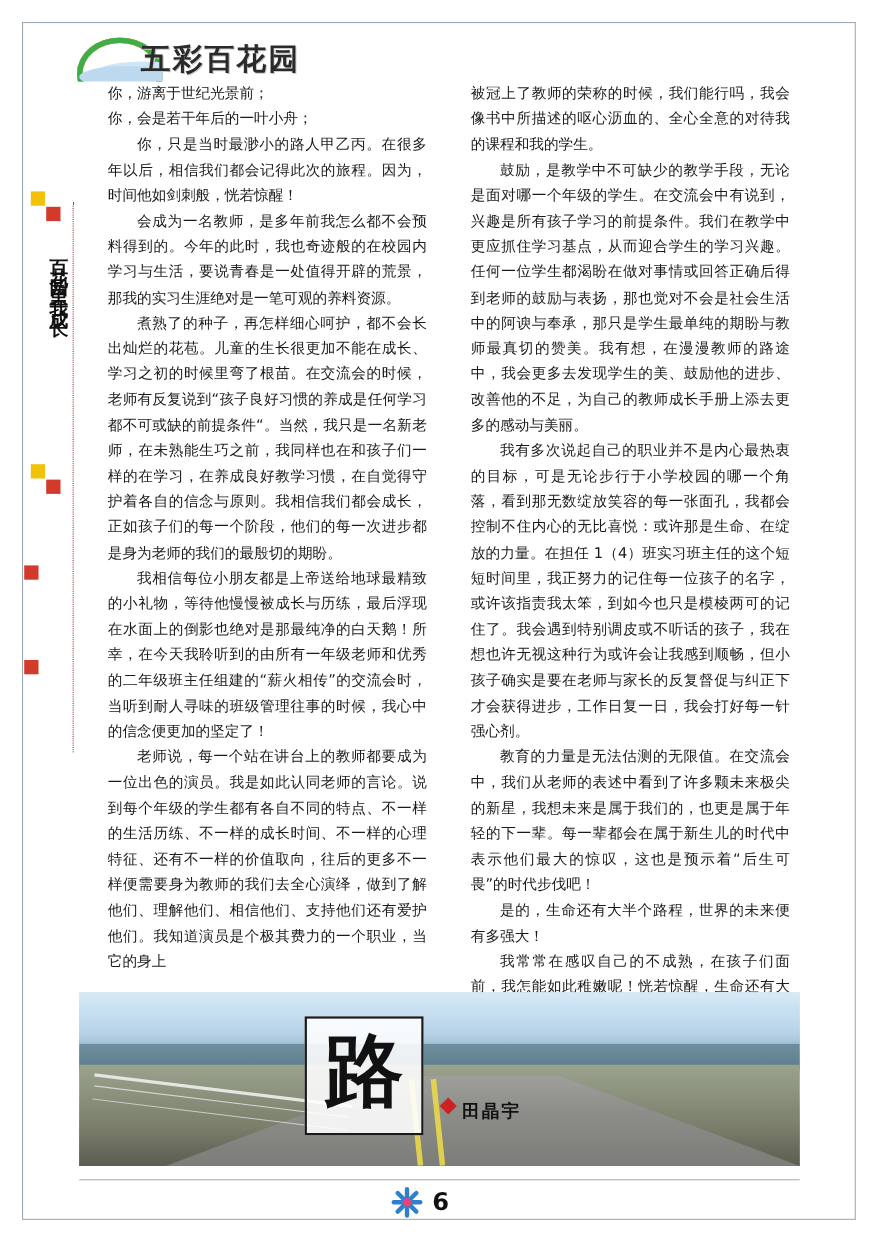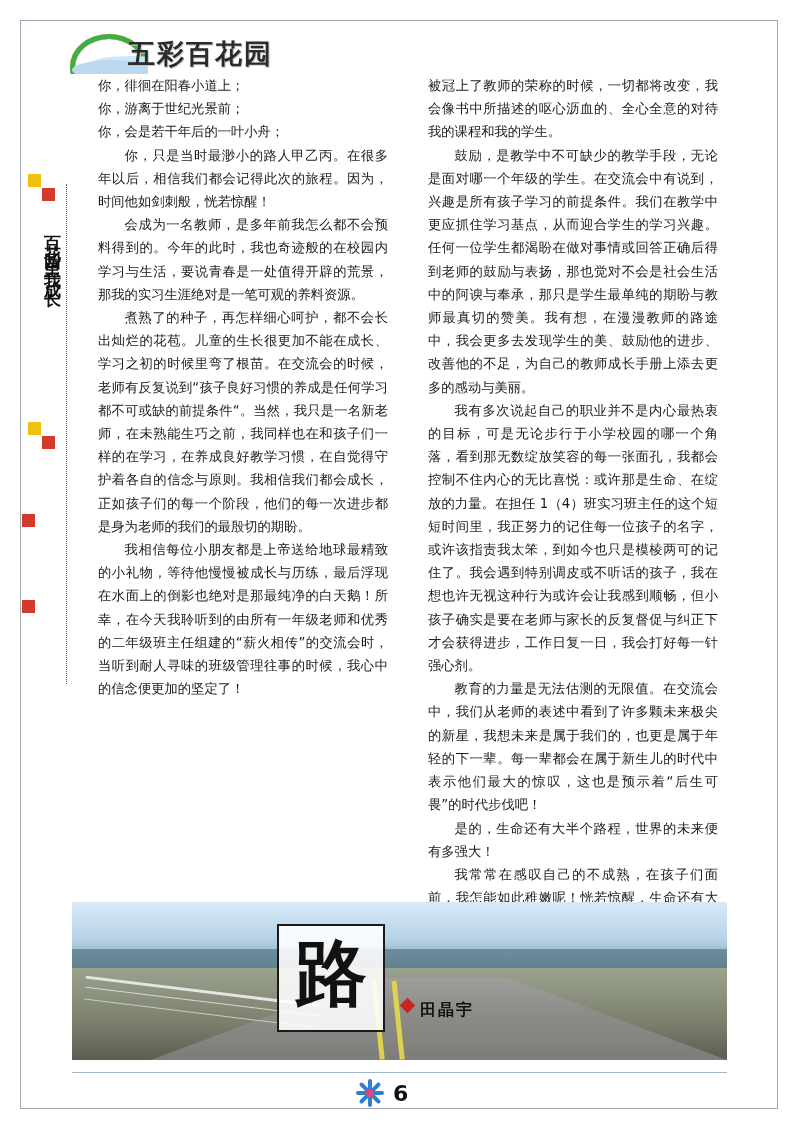--- a/index.html
+++ b/index.html
@@ -294,31 +294,31 @@
     <div class="sq r" style="left:14px; top:28px;"></div>
     <div class="sq y" style="left:0px; top:262px;"></div>
     <div class="sq r" style="left:14px; top:276px;"></div>
     <div class="sq r" style="left:-6px; top:354px;"></div>
     <div class="sq r" style="left:-6px; top:440px;"></div>
     <div class="dotline"></div>
     <div class="vtitle">百花园里我成长</div>
   </div>
 
   <div class="col left">
-    <p class="noindent">你，徘徊在阳春小道上；</p>
     <p class="noindent">你，游离于世纪光景前；</p>
     <p class="noindent">你，会是若干年后的一叶小舟；</p>
     <p>你，只是当时最渺小的路人甲乙丙。在很多年以后，相信我们都会记得此次的旅程。因为，时间他如剑刺般，恍若惊醒！</p>
     <p>会成为一名教师，是多年前我怎么都不会预料得到的。今年的此时，我也奇迹般的在校园内学习与生活，要说青春是一处值得开辟的荒景，那我的实习生涯绝对是一笔可观的养料资源。</p>
     <p>煮熟了的种子，再怎样细心呵护，都不会长出灿烂的花苞。儿童的生长很更加不能在成长、学习之初的时候里弯了根苗。在交流会的时候，老师有反复说到“孩子良好习惯的养成是任何学习都不可或缺的前提条件“。当然，我只是一名新老师，在未熟能生巧之前，我同样也在和孩子们一样的在学习，在养成良好教学习惯，在自觉得守护着各自的信念与原则。我相信我们都会成长，正如孩子们的每一个阶段，他们的每一次进步都是身为老师的我们的最殷切的期盼。</p>
     <p>我相信每位小朋友都是上帝送给地球最精致的小礼物，等待他慢慢被成长与历练，最后浮现在水面上的倒影也绝对是那最纯净的白天鹅！所幸，在今天我聆听到的由所有一年级老师和优秀的二年级班主任组建的“薪火相传”的交流会时，当听到耐人寻味的班级管理往事的时候，我心中的信念便更加的坚定了！</p>
+    <p>老师说，每一个站在讲台上的教师都要成为一位出色的演员。我是如此认同老师的言论。说到每个年级的学生都有各自不同的特点、不一样的生活历练、不一样的成长时间、不一样的心理特征、还有不一样的价值取向，往后的更多不一样便需要身为教师的我们去全心演绎，做到了解他们、理解他们、相信他们、支持他们还有爱护他们。我知道演员是个极其费力的一个职业，当它的身上</p>
   </div>
 
   <div class="col right">
-    <p class="noindent">被冠上了教师的荣称的时候，一切都将改变，我会像书中所描述的呕心沥血的、全心全意的对待我的课程和我的学生。</p>
+    <p class="noindent">被冠上了教师的荣称的时候，我们能行吗，我会像书中所描述的呕心沥血的、全心全意的对待我的课程和我的学生。</p>
     <p>鼓励，是教学中不可缺少的教学手段，无论是面对哪一个年级的学生。在交流会中有说到，兴趣是所有孩子学习的前提条件。我们在教学中更应抓住学习基点，从而迎合学生的学习兴趣。任何一位学生都渴盼在做对事情或回答正确后得到老师的鼓励与表扬，那也觉对不会是社会生活中的阿谀与奉承，那只是学生最单纯的期盼与教师最真切的赞美。我有想，在漫漫教师的路途中，我会更多去发现学生的美、鼓励他的进步、改善他的不足，为自己的教师成长手册上添去更多的感动与美丽。</p>
     <p>我有多次说起自己的职业并不是内心最热衷的目标，可是无论步行于小学校园的哪一个角落，看到那无数绽放笑容的每一张面孔，我都会控制不住内心的无比喜悦：或许那是生命、在绽放的力量。在担任 1（4）班实习班主任的这个短短时间里，我正努力的记住每一位孩子的名字，或许该指责我太笨，到如今也只是模棱两可的记住了。我会遇到特别调皮或不听话的孩子，我在想也许无视这种行为或许会让我感到顺畅，但小孩子确实是要在老师与家长的反复督促与纠正下才会获得进步，工作日复一日，我会打好每一针强心剂。</p>
     <p>教育的力量是无法估测的无限值。在交流会中，我们从老师的表述中看到了许多颗未来极尖的新星，我想未来是属于我们的，也更是属于年轻的下一辈。每一辈都会在属于新生儿的时代中表示他们最大的惊叹，这也是预示着“后生可畏”的时代步伐吧！</p>
     <p>是的，生命还有大半个路程，世界的未来便有多强大！</p>
     <p>我常常在感叹自己的不成熟，在孩子们面前，我怎能如此稚嫩呢！恍若惊醒，生命还有大半个路程，我们能行吗？</p>
   </div>
 
   <div class="photo">
     <div class="sky-light"></div>
     <div class="sea"></div>

